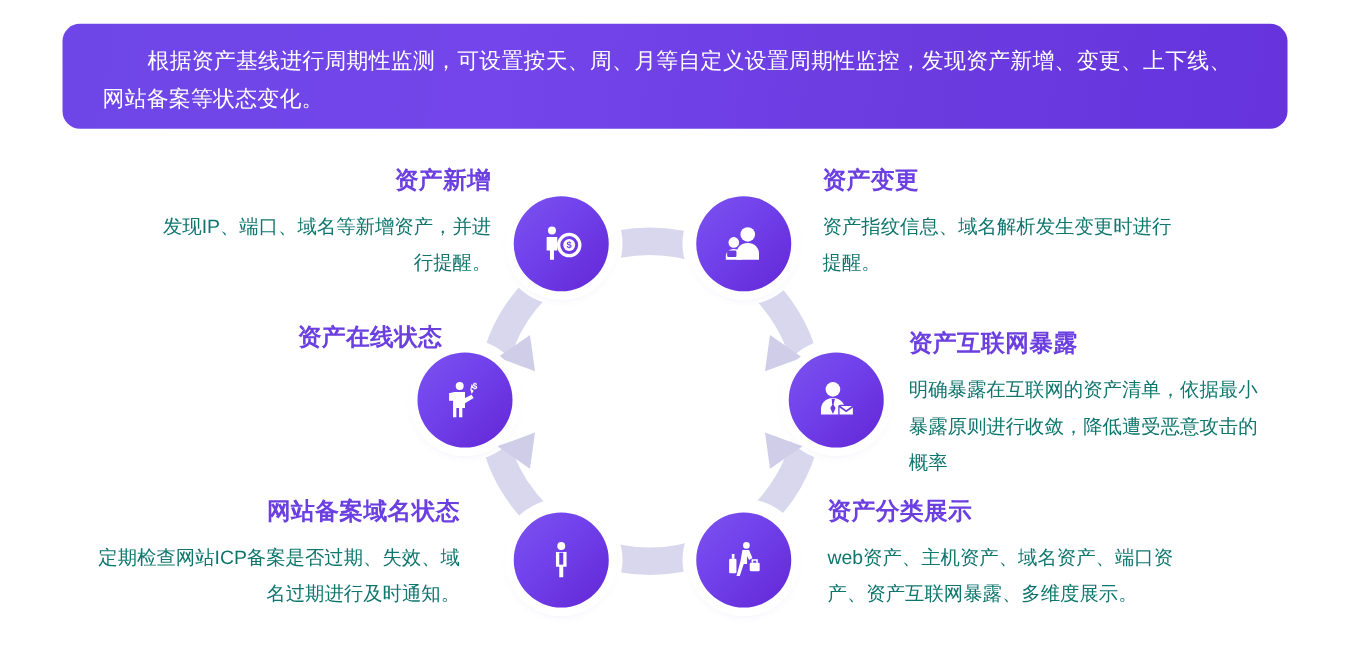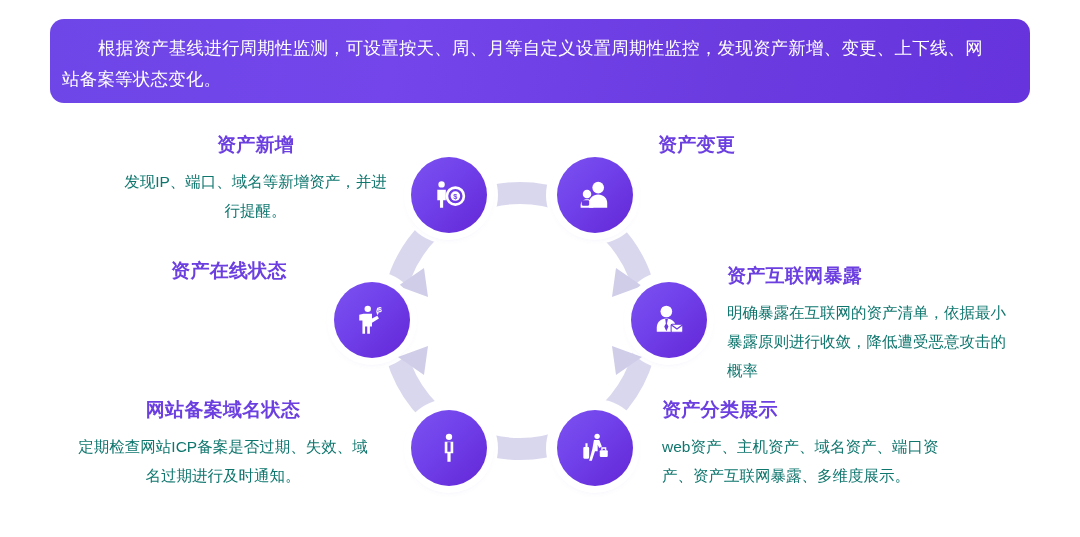--- a/index.html
+++ b/index.html
@@ -21,21 +21,21 @@
 
   
   #banner {
     position: absolute;
     left: 50px;
     top: 19px;
     width: 980px;
     height: 84px;
     border-radius: 14px;
     background: linear-gradient(100deg, #6E46E8 0%, #7345EA 35%, #6B3BE0 70%, #6633DC 100%);
-    padding: 14px 30px 0 12px;
+    padding: 14px 30px 0 32px;
   }
 
   #banner-text {
     color: #ffffff;
     font-size: 17.5px;
     line-height: 31px;
     text-indent: 36px;
     letter-spacing: 0.2px;
     font-weight: 400;
   }
@@ -93,21 +93,21 @@
     margin-bottom: 9px;
   }
 
   .block p {
     color: #0f766e;
     font-size: 15.5px;
     line-height: 29px;
     font-weight: 400;
   }
 
-  .ralign { text-align: center; }
+  .ralign { text-align: right; }
   .lalign { text-align: left; }
 
   
   #blk-new      { left: 118px; top: 22px;  width: 275px; }
   #blk-online   { left: 68px;  top: 148px; width: 250px; margin-left: 36px; }
   #blk-icp      { left: 78px;  top: 287px; width: 290px; }
 
   
   #blk-change   { left: 658px; top: 22px;  width: 280px; }
   #blk-expose   { left: 727px; top: 153px; width: 290px; }
@@ -228,20 +228,21 @@
       </span>
     </div>
 
     <div class="block ralign" id="blk-new">
       <h3>资产新增</h3>
       <p>发现IP、端口、域名等新增资产，并进行提醒。</p>
     </div>
 
     <div class="block lalign" id="blk-change">
       <h3>资产变更</h3>
+      <p>资产指纹信息、域名解析发生变更时进行提醒。</p>
     </div>
 
     <div class="block ralign" id="blk-online">
       <h3>资产在线状态</h3>
     </div>
 
     <div class="block lalign" id="blk-expose">
       <h3>资产互联网暴露</h3>
       <p>明确暴露在互联网的资产清单，依据最小暴露原则进行收敛，降低遭受恶意攻击的概率</p>
     </div>

